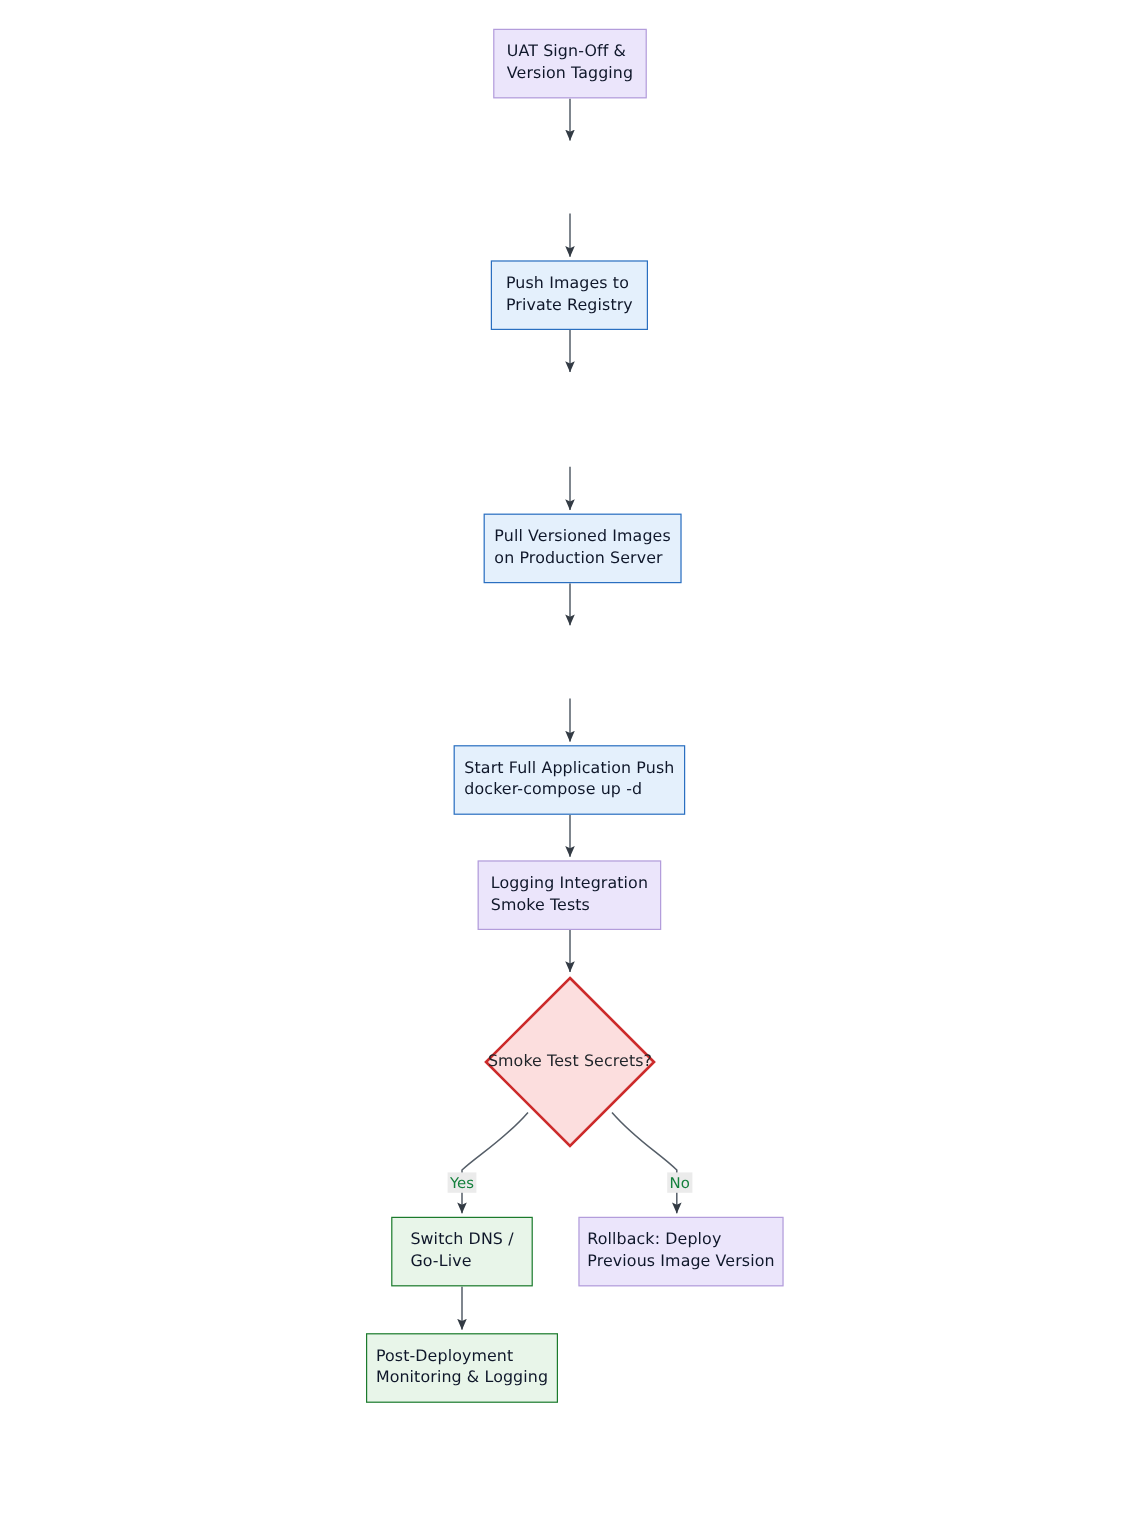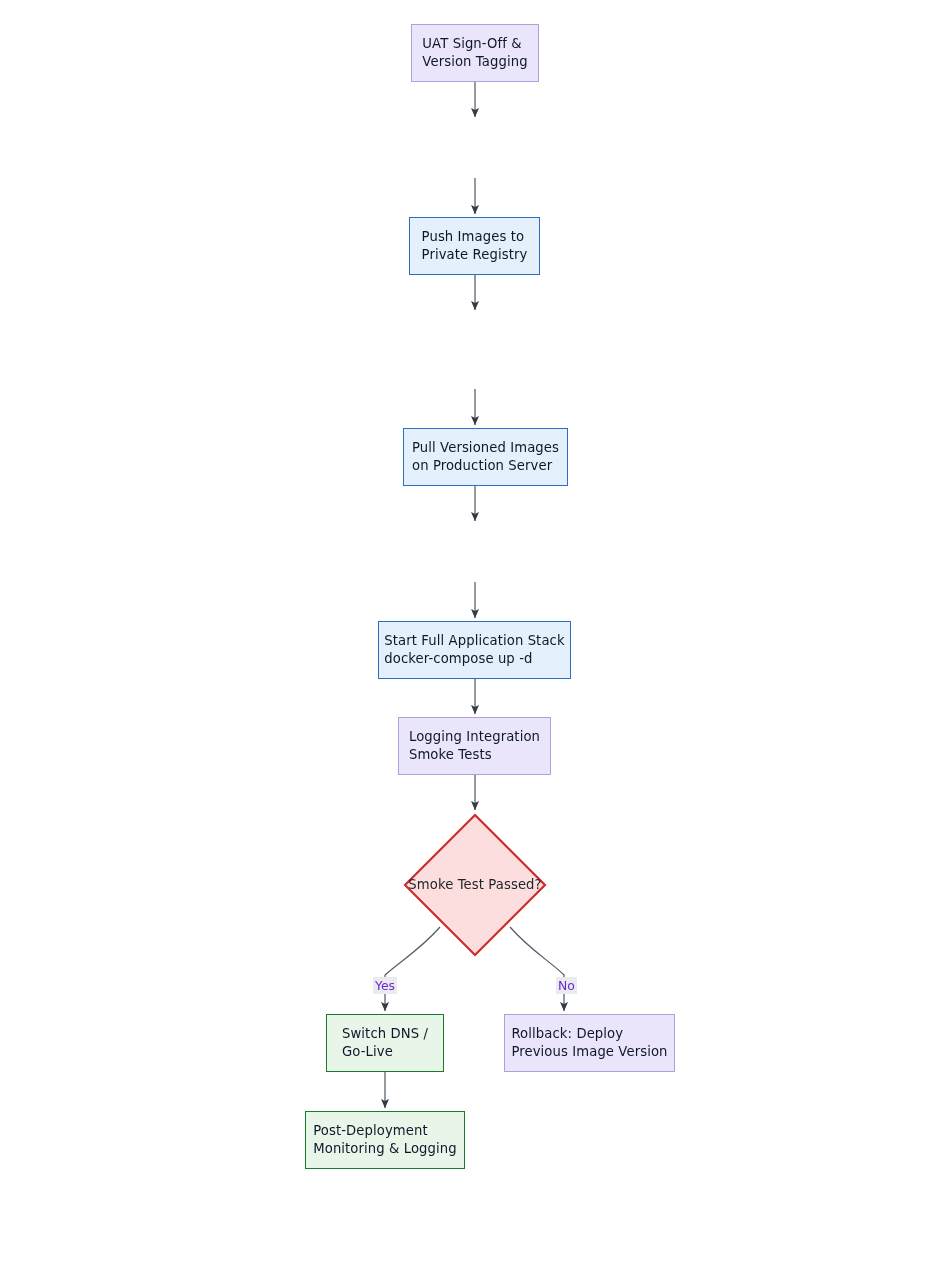--- a/index.html
+++ b/index.html
@@ -76,21 +76,21 @@
     justify-content: center;
     font-size: 13.2px;
     line-height: 18px;
     color: #1f2429;
     text-align: center;
     letter-spacing: 0.1px;
   }
   .edge-label {
     position: absolute;
     background: #ebebeb;
-    color: #6d28d9;
+    color: #15803d;
     font-size: 12.4px;
     line-height: 15px;
     padding: 1px 2px;
     z-index: 3;
     white-space: nowrap;
     text-align: center;
   }
 </style>
 </head>
 <body>
@@ -124,38 +124,38 @@
 
 
   <div class="node process" style="left:409px; top:217px; width:131px; height:58px;">Push Images to
 Private Registry</div>
 
 
   <div class="node process" style="left:403px; top:428px; width:165px; height:58px;">Pull Versioned Images
 on Production Server</div>
 
 
-  <div class="node process" style="left:378px; top:621px; width:193px; height:58px;">Start Full Application Stack
+  <div class="node process" style="left:378px; top:621px; width:193px; height:58px;">Start Full Application Push
 docker-compose up -d</div>
 
   <div class="node milestone" style="left:398px; top:717px; width:153px; height:58px;">Logging Integration
 Smoke Tests</div>
 
   <div class="diamond-wrap" style="left:403px; top:813px; width:144px; height:144px;">
     <svg width="144" height="144" viewBox="0 0 144 144" xmlns="http://www.w3.org/2000/svg">
       <polygon points="72,2 142,72 72,142 2,72" fill="#fcdede" stroke="#cc2b2b" stroke-width="2.2" stroke-linejoin="miter"></polygon>
     </svg>
-    <div class="diamond-label">Smoke Test Passed?</div>
+    <div class="diamond-label">Smoke Test Secrets?</div>
   </div>
 
   <div class="edge-label" style="left:373px; top:977px;">Yes</div>
   <div class="edge-label" style="left:556px; top:977px;">No</div>
 
   <div class="node success" style="left:326px; top:1014px; width:118px; height:58px;">Switch DNS /
 Go-Live</div>
 
-  <div class="node milestone" style="left:504px; top:1014px; width:171px; height:58px;">Rollback: Deploy
+  <div class="node milestone" style="left:482px; top:1014px; width:171px; height:58px;">Rollback: Deploy
 Previous Image Version</div>
 
   <div class="node success" style="left:305px; top:1111px; width:160px; height:58px;">Post-Deployment
 Monitoring &amp; Logging</div>
 
 </div>
 
 </body></html>

